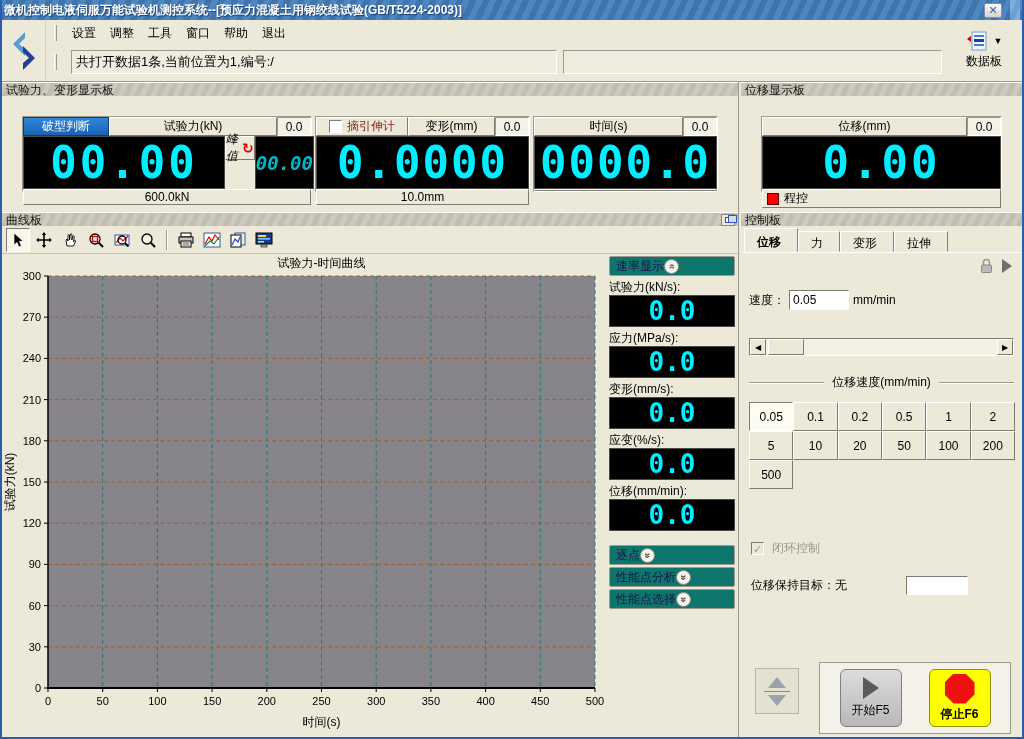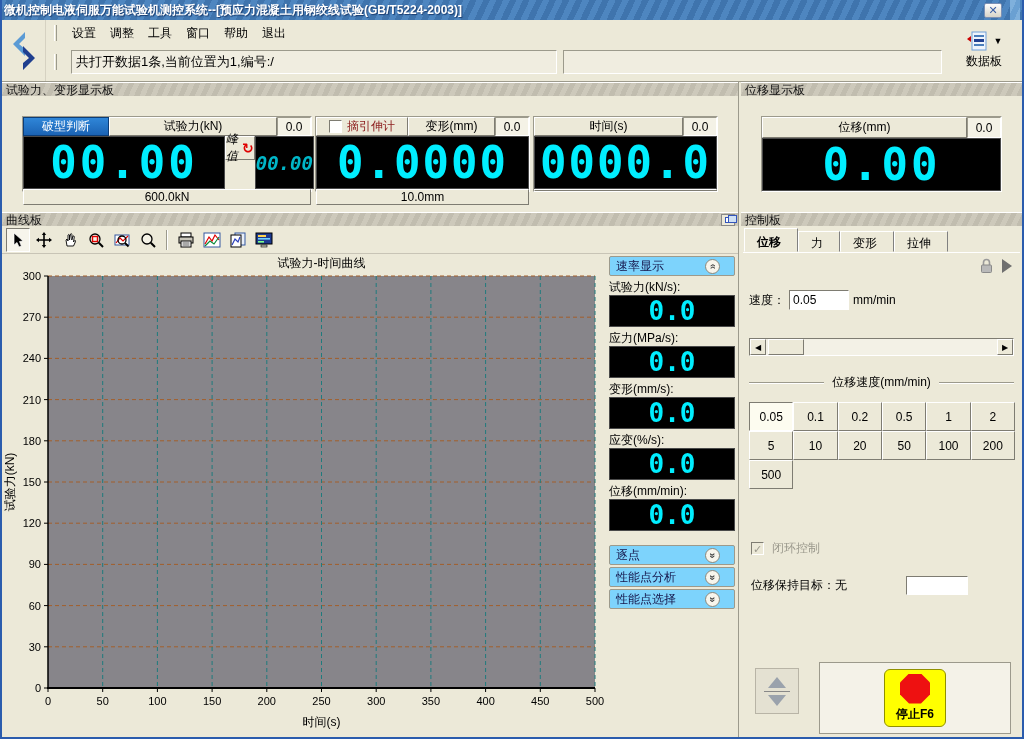--- a/index.html
+++ b/index.html
@@ -65,22 +65,22 @@
     border:1px solid #888;display:flex;align-items:center;justify-content:center;}
   .restore-glyph{width:7px;height:6px;border:1px solid #3355bb;position:relative;background:#fff;}
   .restore-glyph:before{content:"";position:absolute;left:2px;top:-3px;width:7px;height:6px;border:1px solid #3355bb;background:#cfe0f5;}
   .curve-toolbar{height:28px;display:flex;align-items:center;gap:2px;padding:0 4px;border-bottom:1px solid #c8c4b6;}
   .tool-btn{width:24px;height:24px;display:flex;align-items:center;justify-content:center;}
   .tool-btn.sel{border:1px solid;border-color:#7e7c72 #fff #fff #7e7c72;background:#f7f5ec;}
   .tool-sep{width:2px;height:20px;border-left:1px solid #9c9a8c;border-right:1px solid #fff;margin:0 4px;}
   .curve-body{display:flex;height:483px;}
   .chart-wrap{width:604px;height:483px;}
   .rate-side{width:133px;padding:2px 3px;display:flex;flex-direction:column;}
-  .side-head{height:20px;background:#7dd3fc;border:1px solid #9c9a8c;border-radius:2px;
-    display:flex;align-items:center;justify-content:space-between;padding:0 14px 0 6px;font-size:12px;color:#15154a;}
+  .side-head{height:20px;background:#0f766e;border:1px solid #9c9a8c;border-radius:2px;
+    display:flex;align-items:center;justify-content:flex-start;padding:0 14px 0 6px;font-size:12px;color:#15154a;}
   .chev-circle{width:15px;height:15px;border-radius:50%;background:#f7f5ec;border:1px solid #8a887c;
     display:flex;align-items:center;justify-content:center;font-size:10px;font-weight:bold;color:#444;}
   .chev-up{transform:rotate(-90deg);}
   .chev-down{transform:rotate(90deg);}
   .rate-item{margin-top:3px;}
   .rate-label{font-size:12px;color:#000;height:16px;line-height:16px;}
   .rate-box{height:32px;}
   .rate-box .v{font-size:26px;}
   .collapsed-list{margin-top:14px;display:flex;flex-direction:column;gap:2px;}
   
@@ -241,20 +241,24 @@
     <div class="disp-body">
       <div class="meter" style="flex:1">
         <div class="meter-head">
           <div class="head-btn raised">位移(mm)</div>
           <div class="aux-val">0.0</div>
         </div>
         <div class="meter-main">
           <div class="blackbox" style="flex:1">
             <span class="seg" style="font-size:44px;letter-spacing:3px">0.00</span>
           </div>
+        </div>
+        <div class="meter-bottom raised" style="justify-content:flex-start;gap:5px;padding-left:4px">
+          <span class="redbox"></span>
+          <span>程控</span>
         </div>
       </div>
     </div>
   </div>
 
   <div class="curve-panel">
     <div class="panel-title curve-head">
       <span>曲线板</span>
       <span class="restore-btn">
           <span class="restore-glyph"></span>
@@ -528,20 +532,24 @@
       <div class="hold-row" style="top:350px">
         <span>位移保持目标：无</span>
         <input class="hold-input" style="margin-left: auto; margin-right: 46px;">
       </div>
       <div class="updown-btn">
         <span class="tri-up"></span>
         <span class="ud-sep"></span>
         <span class="tri-down"></span>
       </div>
       <div class="startstop-group">
+        <div class="start-btn">
+          <span class="start-tri"></span>
+          <span class="btn-label">开始F5</span>
+        </div>
         <div class="stop-btn">
           <span class="octagon"></span>
           <span class="btn-label" style="font-weight:bold">停止F6</span>
         </div>
       </div>
     </div>
   </div>
 </div>
 
 </body></html>

